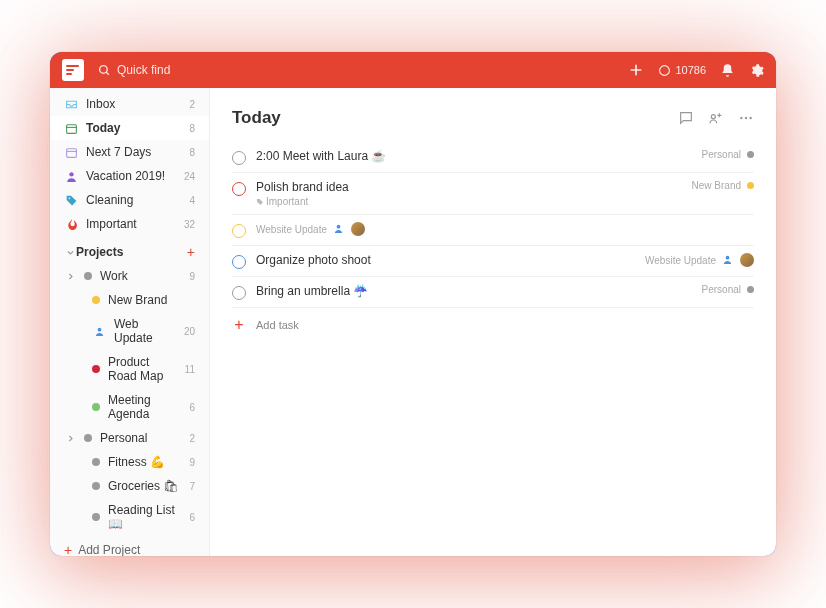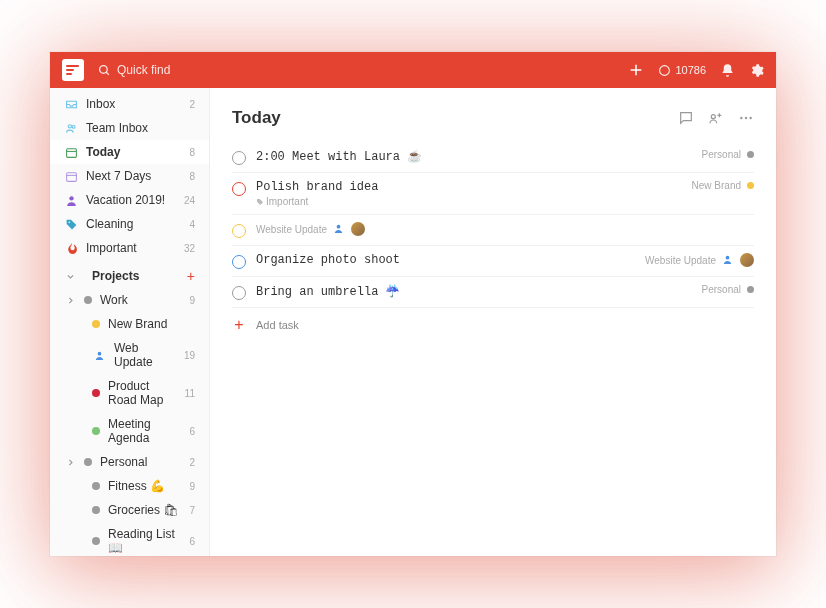--- a/index.html
+++ b/index.html
@@ -11,21 +11,21 @@
     justify-content: center;
     min-height: 608px;
   }
   .outer-glow {
     filter: drop-shadow(0 0 50px rgba(225, 85, 65, 0.4));
   }
   .app-window {
     width: 726px;
     height: 504px;
     background: #3b82f6;
-    border-radius: 0;
+    border-radius: 12px;
     overflow: hidden;
     box-shadow: 0 0 0 1px rgba(0,0,0,0.03), 0 20px 60px rgba(225,85,65,0.25);
     display: flex;
     flex-direction: column;
   }
   .header {
     height: 36px;
     background: #e44332;
     display: flex;
     align-items: center;
@@ -89,21 +89,21 @@
     margin-left: auto;
     font-size: 10px;
     color: #aaa;
     font-weight: 400;
   }
   .sb-icon { width: 14px; height: 14px; display: flex; align-items: center; justify-content: center; flex-shrink: 0; }
   .dot { width: 8px; height: 8px; border-radius: 50%; flex-shrink: 0; }
   .sb-section {
     display: flex;
     align-items: center;
-    gap: 16px;
+    gap: 0;
     padding: 8px 14px 4px 14px;
     cursor: pointer;
   }
   .sb-section .label { font-weight: 600; font-size: 12px; }
   .sb-section .plus { margin-left: auto; color: #e44332; font-size: 14px; font-weight: 300; }
   .chev { width: 12px; height: 12px; display: flex; align-items: center; justify-content: center; color: #999; }
   .sb-sub1 { padding-left: 28px; }
   .sb-sub2 { padding-left: 42px; }
   .sb-archived { padding: 6px 14px; color: #aaa; font-size: 11px; }
   .sb-add { display: flex; align-items: center; gap: 6px; padding: 6px 14px; color: #666; font-size: 12px; cursor: pointer; }
@@ -137,21 +137,21 @@
   }
   .task:last-of-type { border-bottom: 1px solid #f0f0f0; }
   .task-check {
     width: 14px; height: 14px;
     border: 1.5px solid #999;
     border-radius: 50%;
     flex-shrink: 0;
     margin-top: 2px;
   }
   .task-body { flex: 1; }
-  .task-title { font-size: 12px; color: #333; font-family: Liberation Mono, monospace; }
+  .task-title { font-size: 12px; color: #333; }
   .task-sub { font-size: 10px; color: #aaa; display: flex; align-items: center; gap: 2px; margin-top: 2px; }
   .task-right {
     display: flex;
     align-items: center;
     gap: 6px;
     font-size: 10px;
     color: #aaa;
   }
   .proj-dot { width: 7px; height: 7px; border-radius: 50%; }
   .assignee {
@@ -229,31 +229,20 @@
           <div class="sb-item">
             <span class="sb-icon">
               <svg width="13" height="13" viewBox="0 0 24 24" fill="none" stroke="#6ec4e8" stroke-width="2">
                 <path d="M3 6h18v12H3z"></path>
                 <path d="M3 12h5l2 3h4l2-3h5"></path>
               </svg>
             </span>
     <span>Inbox</span>
     <span class="count">2</span>
           </div>
-          <div class="sb-item">
-            <span class="sb-icon">
-              <svg width="13" height="13" viewBox="0 0 24 24" fill="none" stroke="#6ec4e8" stroke-width="2">
-                <circle cx="9" cy="8" r="3"></circle>
-                <circle cx="16" cy="9" r="2.5"></circle>
-                <path d="M3 20c0-3 3-5 6-5s6 2 6 5"></path>
-              </svg>
-            </span>
-    <span>Team Inbox</span>
-    <span class="count"></span>
-          </div>
           <div class="sb-item active">
             <span class="sb-icon">
               <svg width="13" height="13" viewBox="0 0 24 24" fill="none" stroke="#4c9a5b" stroke-width="2">
                 <rect x="3" y="5" width="18" height="16" rx="2"></rect>
                 <line x1="3" y1="10" x2="21" y2="10"></line>
               </svg>
             </span>
     <span>Today</span>
     <span class="count">8</span>
           </div>
@@ -323,21 +312,21 @@
       <span class="count"></span>
           </div>
           <div class="sb-item sb-sub2">
             <span class="sb-icon">
               <svg width="11" height="11" viewBox="0 0 24 24" fill="#4a90e2">
                 <circle cx="12" cy="8" r="4"></circle>
                 <path d="M4 22c0-4 3.5-7 8-7s8 3 8 7"></path>
               </svg>
             </span>
       <span>Web Update</span>
-      <span class="count">19</span>
+      <span class="count">20</span>
           </div>
           <div class="sb-item sb-sub2">
             <span class="dot" style="background:#d1263b"></span>
       <span>Product Road Map</span>
       <span class="count">11</span>
           </div>
           <div class="sb-item sb-sub2">
             <span class="dot" style="background:#7cc576"></span>
       <span>Meeting Agenda</span>
       <span class="count">6</span>

